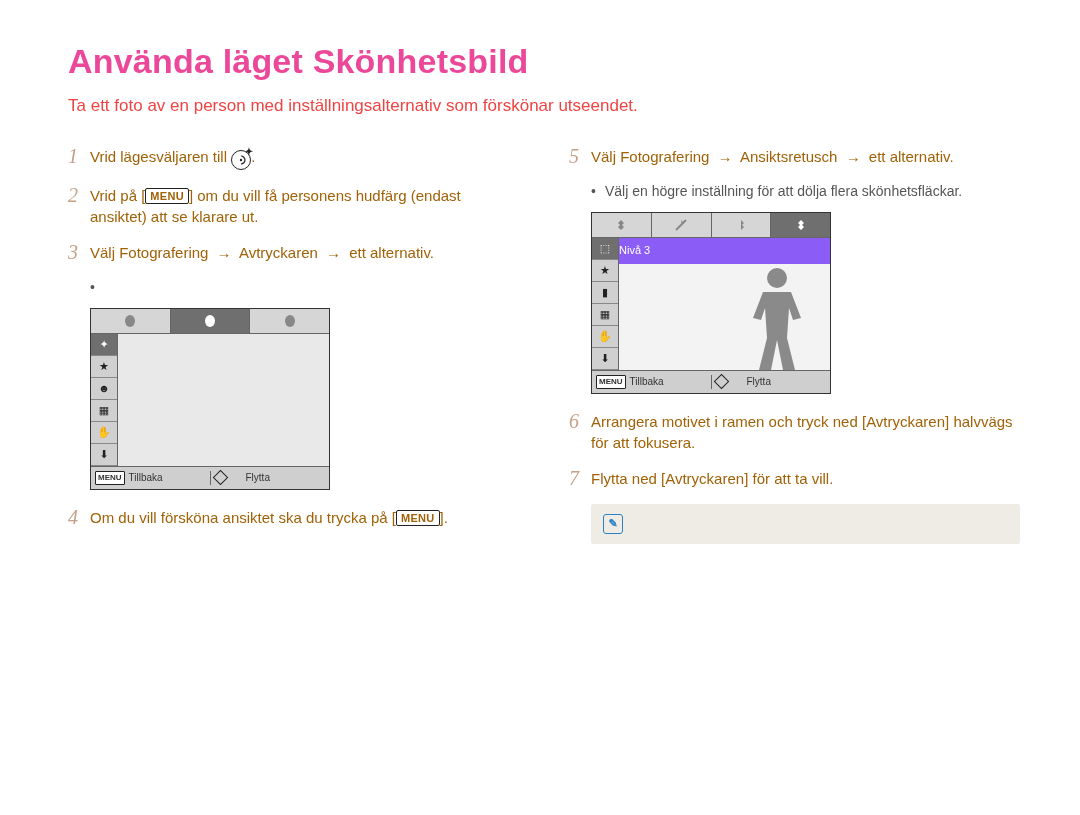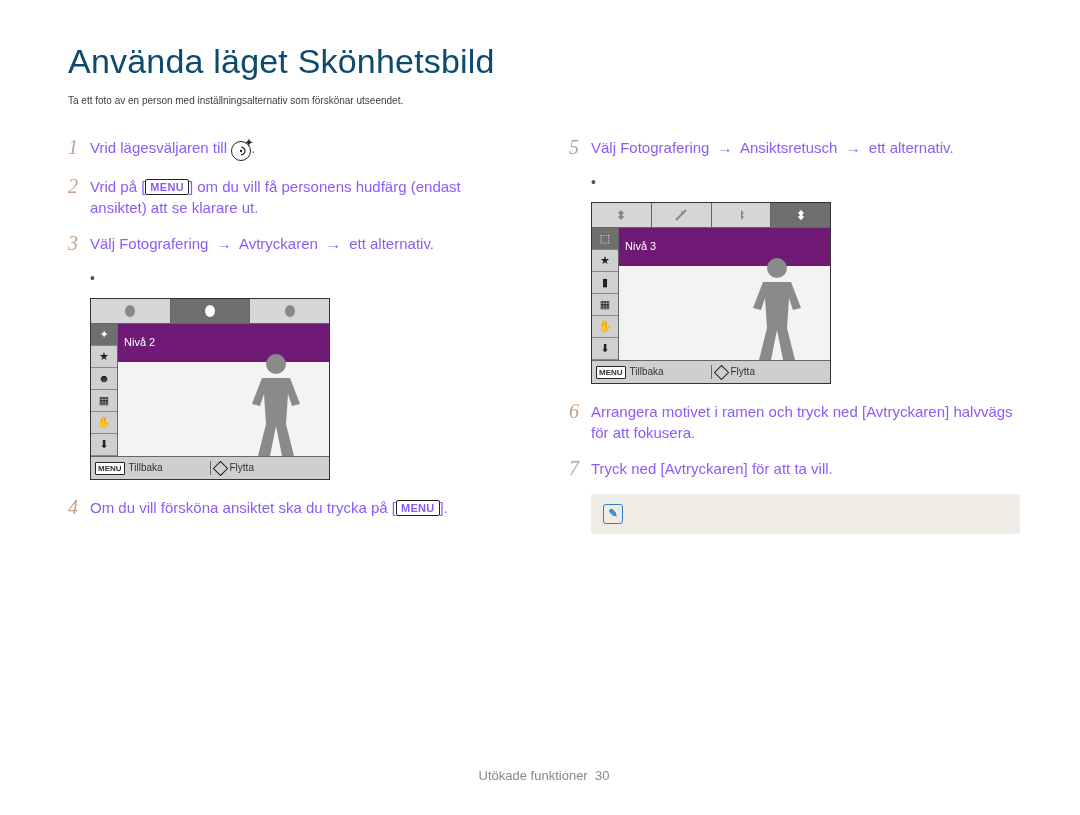--- a/index.html
+++ b/index.html
@@ -15,30 +15,30 @@
   }
   .page {
     box-sizing: border-box;
     width: 1080px;
     height: 815px;
     padding: 38px 60px 30px 68px;
     display: flex;
     flex-direction: column;
   }
   .title {
-    color: #0c4a6e;
+    color: #ec4899;
     font-size: 34px;
-    font-weight: 400;
+    font-weight: 700;
     margin: 0 0 8px 0;
     letter-spacing: 0.2px;
   }
   .intro {
-    color: #404040;
+    color: #ef4444;
     margin: 0 0 28px 0;
-    font-size: 10px;
+    font-size: 17px;
   }
   .columns {
     display: flex;
     gap: 50px;
     flex: 1;
   }
   .col {
     flex: 1;
     min-width: 0;
   }
@@ -51,21 +51,21 @@
     font-style: italic;
     color: #c5a087;
     width: 22px;
     flex: 0 0 22px;
     font-family: Georgia, "Times New Roman", serif;
     font-weight: 400;
     line-height: 1.15;
   }
   .step-body {
     flex: 1;
-    color: #8b5cf6;
+    color: #a16207;
     padding-top: 1px;
   }
   .arrow {
     padding: 0 4px;
   }
   .bold { font-weight: 400; }
   .menu-chip {
     display: inline-block;
     border: 1px solid #222;
     border-radius: 2px;
@@ -163,26 +163,25 @@
   }
   .cam-main {
     flex: 1;
     position: relative;
     background: #f3f3f3;
     overflow: hidden;
   }
   .cam-level {
     position: absolute;
     top: 0; left: 0; right: 0;
-    height: 38px;
-    display: flex;
-    align-items: center;
-    padding-left: 6px;
-    font-size: 11px;
-    background: #701a75;
+    height: 26px;
+    display: flex;
+    align-items: center;
+    font-size: 11px;
+    background: #8b5cf6;
     color: #fff;
   }
   .silhouette {
     position: absolute;
     bottom: 0;
     right: 14px;
     width: 78px;
     height: 108px;
   }
   .cam-footer {
@@ -199,21 +198,21 @@
     display: flex;
     align-items: center;
     padding-left: 4px;
     gap: 4px;
   }
   .cam-footer .f-right {
     flex: 1;
     display: flex;
     align-items: center;
     padding-left: 4px;
-    gap: 4px;
+    gap: 20px;
     border-left: 1px solid #666;
   }
   .cam-menuchip {
     font-size: 8px;
     font-weight: 700;
     border: 1px solid #222;
     border-radius: 1px;
     padding: 0 2px;
     background: #fff;
   }
@@ -327,26 +326,20 @@
         </div>
         <div class="cam-body">
           <div class="cam-sidebar">
             <div class="cam-side-item sel">✦</div>
             <div class="cam-side-item">★</div>
             <div class="cam-side-item">☻</div>
             <div class="cam-side-item">▦</div>
             <div class="cam-side-item">✋</div>
             <div class="cam-side-item">⬇</div>
           </div>
-          <div class="cam-main">
-            <div class="cam-level">Nivå 2</div>
-            <svg class="silhouette" viewBox="0 0 78 108">
-              <path fill="#8a8a8a" d="M39 6 a10 10 0 0 1 0 20 a10 10 0 0 1 0 -20 Z M25 30 h28 l10 26 l-8 2 l-4 -12 l-2 30 l8 32 h-12 l-6 -30 l-6 30 h-12 l8 -32 l-2 -30 l-4 12 l-8 -2 Z"></path>
-            </svg>
-          </div>
         </div>
         <div class="cam-footer">
           <div class="f-left">
             <span class="cam-menuchip">MENU</span>
             <span>Tillbaka</span>
           </div>
           <div class="f-right">
             <span class="nav-diamond"></span>
             <span>Flytta</span>
           </div>
@@ -369,20 +362,21 @@
         <div class="step-body">
           <span>Välj </span><span class="bold">Fotografering</span>
           <span class="arrow">→</span>
           <span class="bold">Ansiktsretusch</span>
           <span class="arrow">→</span>
           <span>ett alternativ.</span>
         </div>
       </div>
       <div class="sub-bullet">
         <span class="dot">•</span>
+        <span>Välj en högre inställning för att dölja flera skönhetsfläckar.</span>
       </div>
 
       <div class="camshot">
         <div class="cam-tabs">
           <div class="cam-tab">
               <svg width="14" height="14" viewBox="0 0 14 14">
                 <path d="M7 2 l3 3 l-2 2 l2 2 l-3 3 l-3-3 l2-2 l-2-2 Z" fill="#888"></path>
               </svg>
             </div>
           <div class="cam-tab">
@@ -433,30 +427,27 @@
       <div class="step">
         <div class="step-num">6</div>
         <div class="step-body">
           <span>Arrangera motivet i ramen och tryck ned [</span><span class="bold">Avtryckaren</span><span>] halvvägs för att fokusera.</span>
         </div>
       </div>
 
       <div class="step">
         <div class="step-num">7</div>
         <div class="step-body">
-          <span>Tryck ned [</span><span class="bold">Avtryckaren</span><span>] för att ta vill.</span>
+          <span>Flytta ned [</span><span class="bold">Avtryckaren</span><span>] för att ta vill.</span>
         </div>
       </div>
 
       <div class="note-box">
         <div class="nicon">
             <span>✎</span>
           </div>
       </div>
 
     </div>
   </div>
 
-  <div class="page-footer">
-    <span>Utökade funktioner</span>&nbsp;&nbsp;<span>30</span>
-  </div>
 
 </div>
 
 </body></html>

